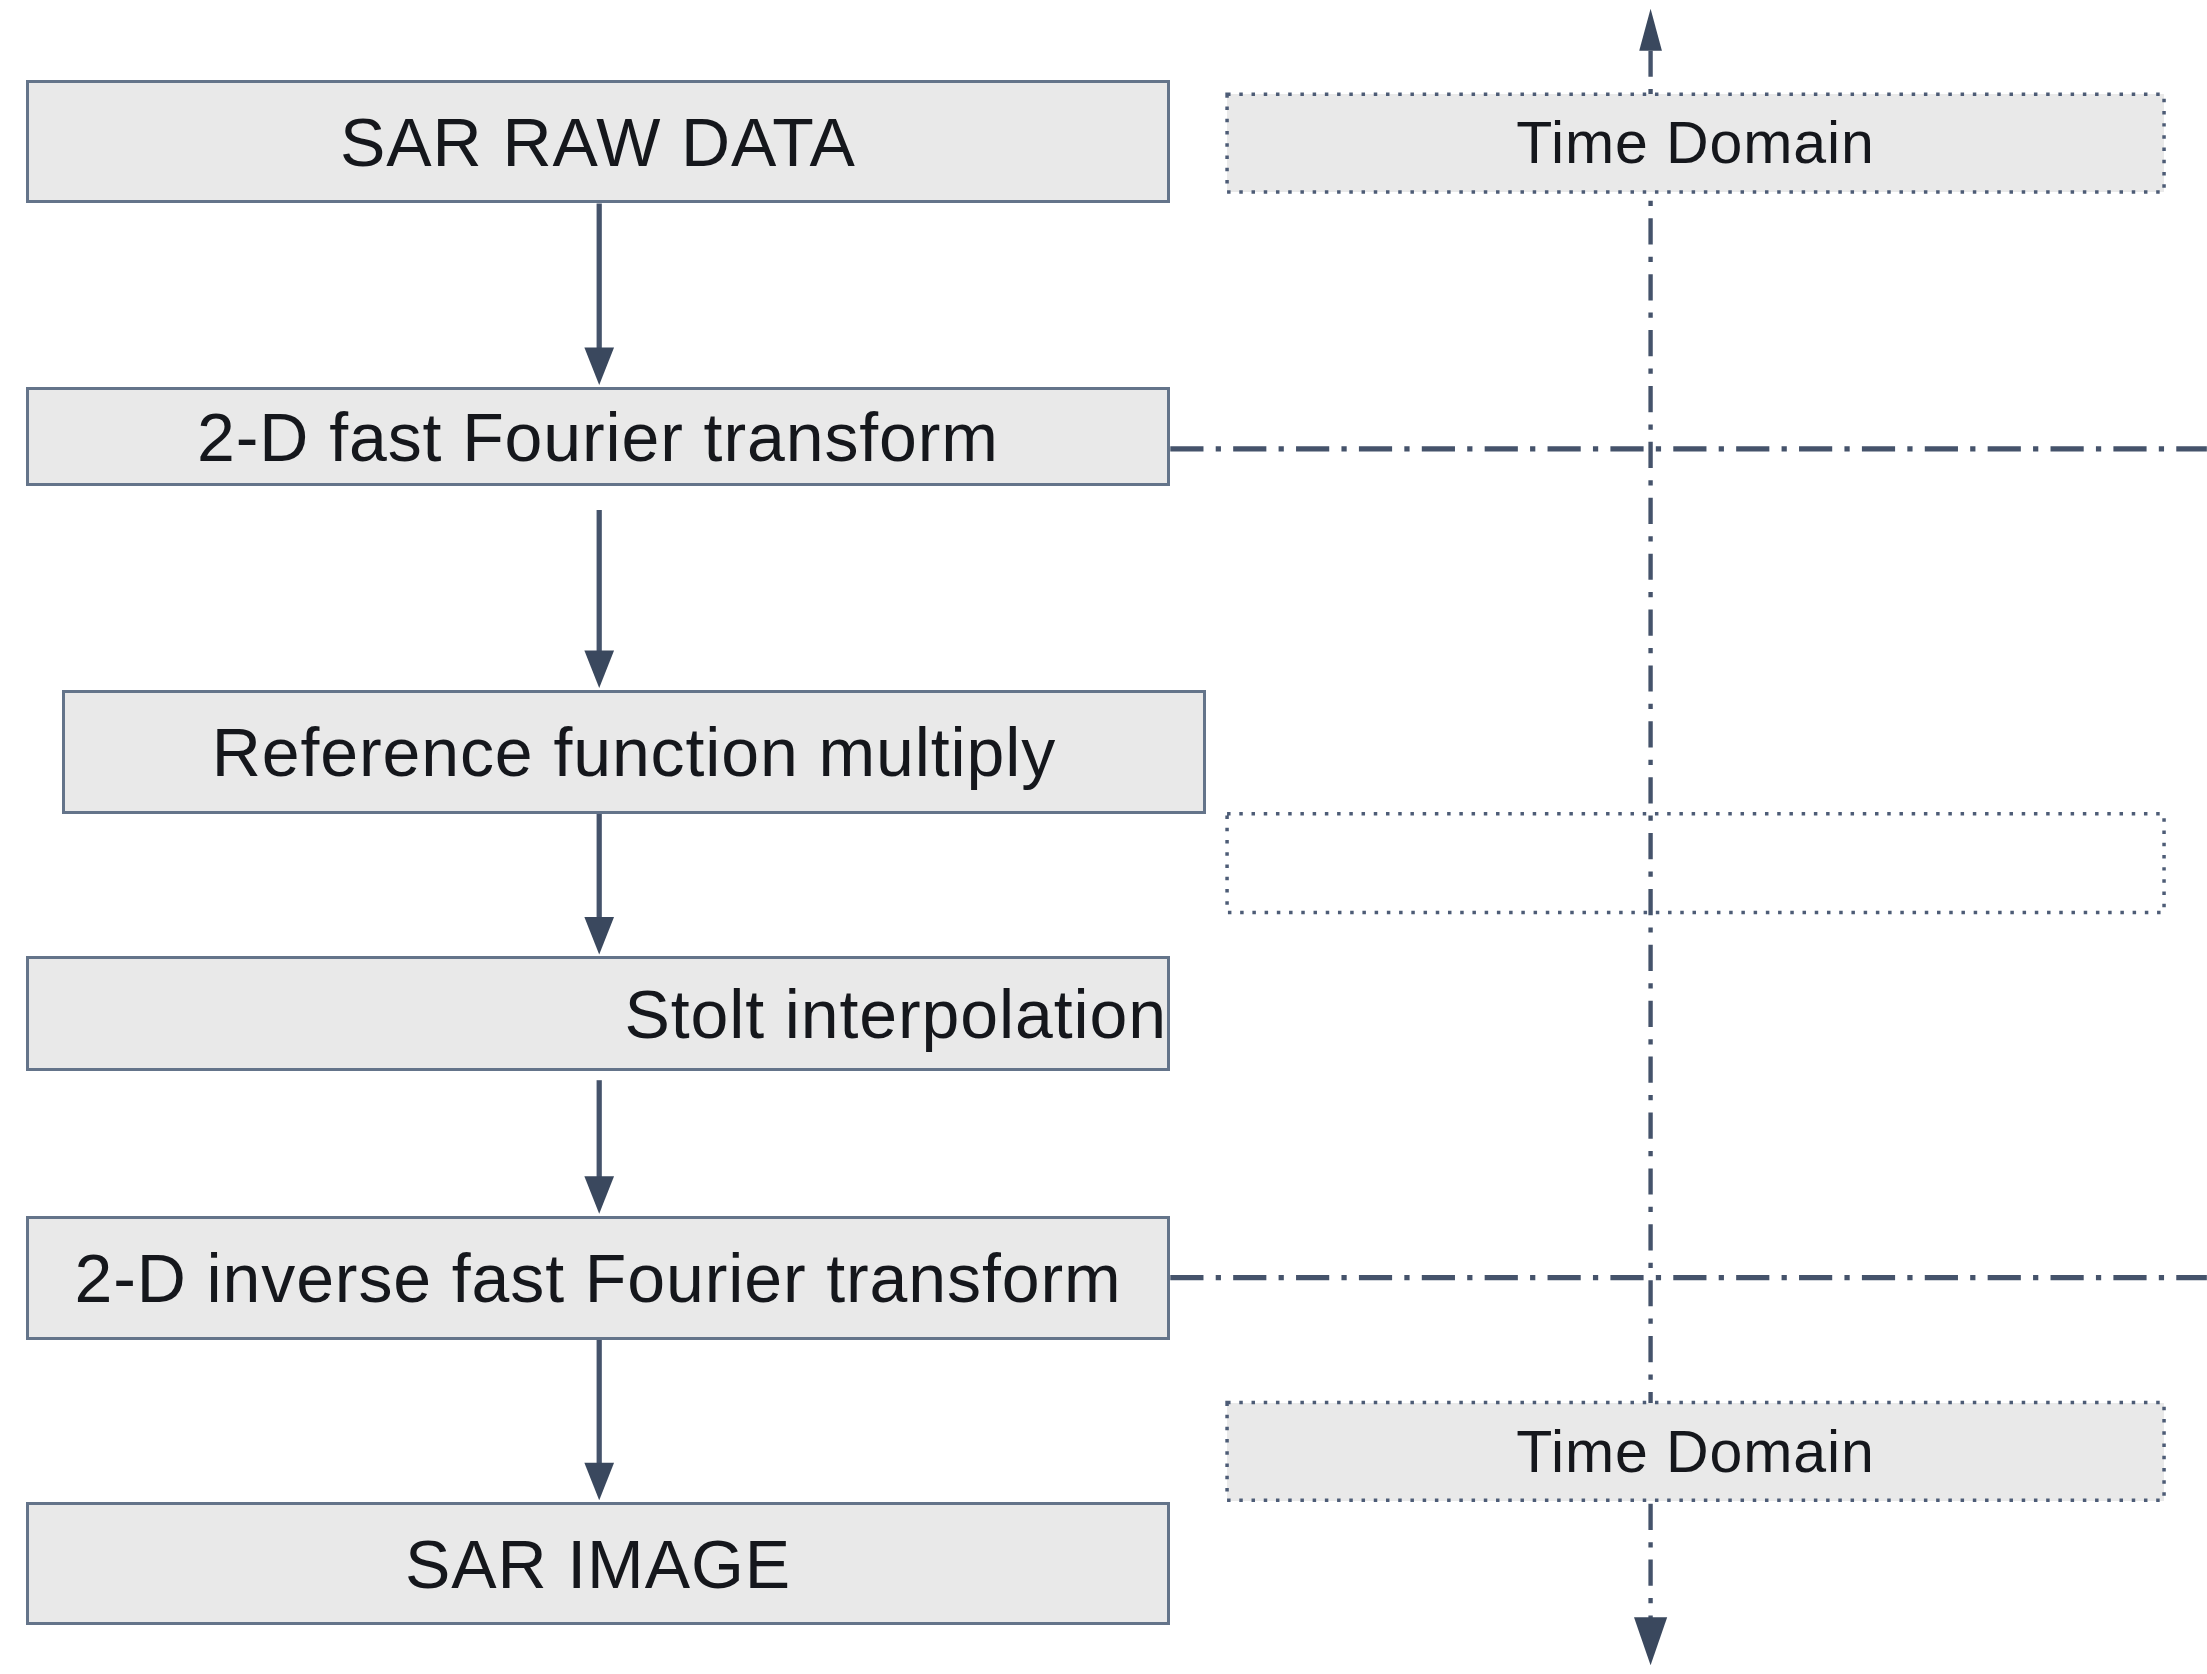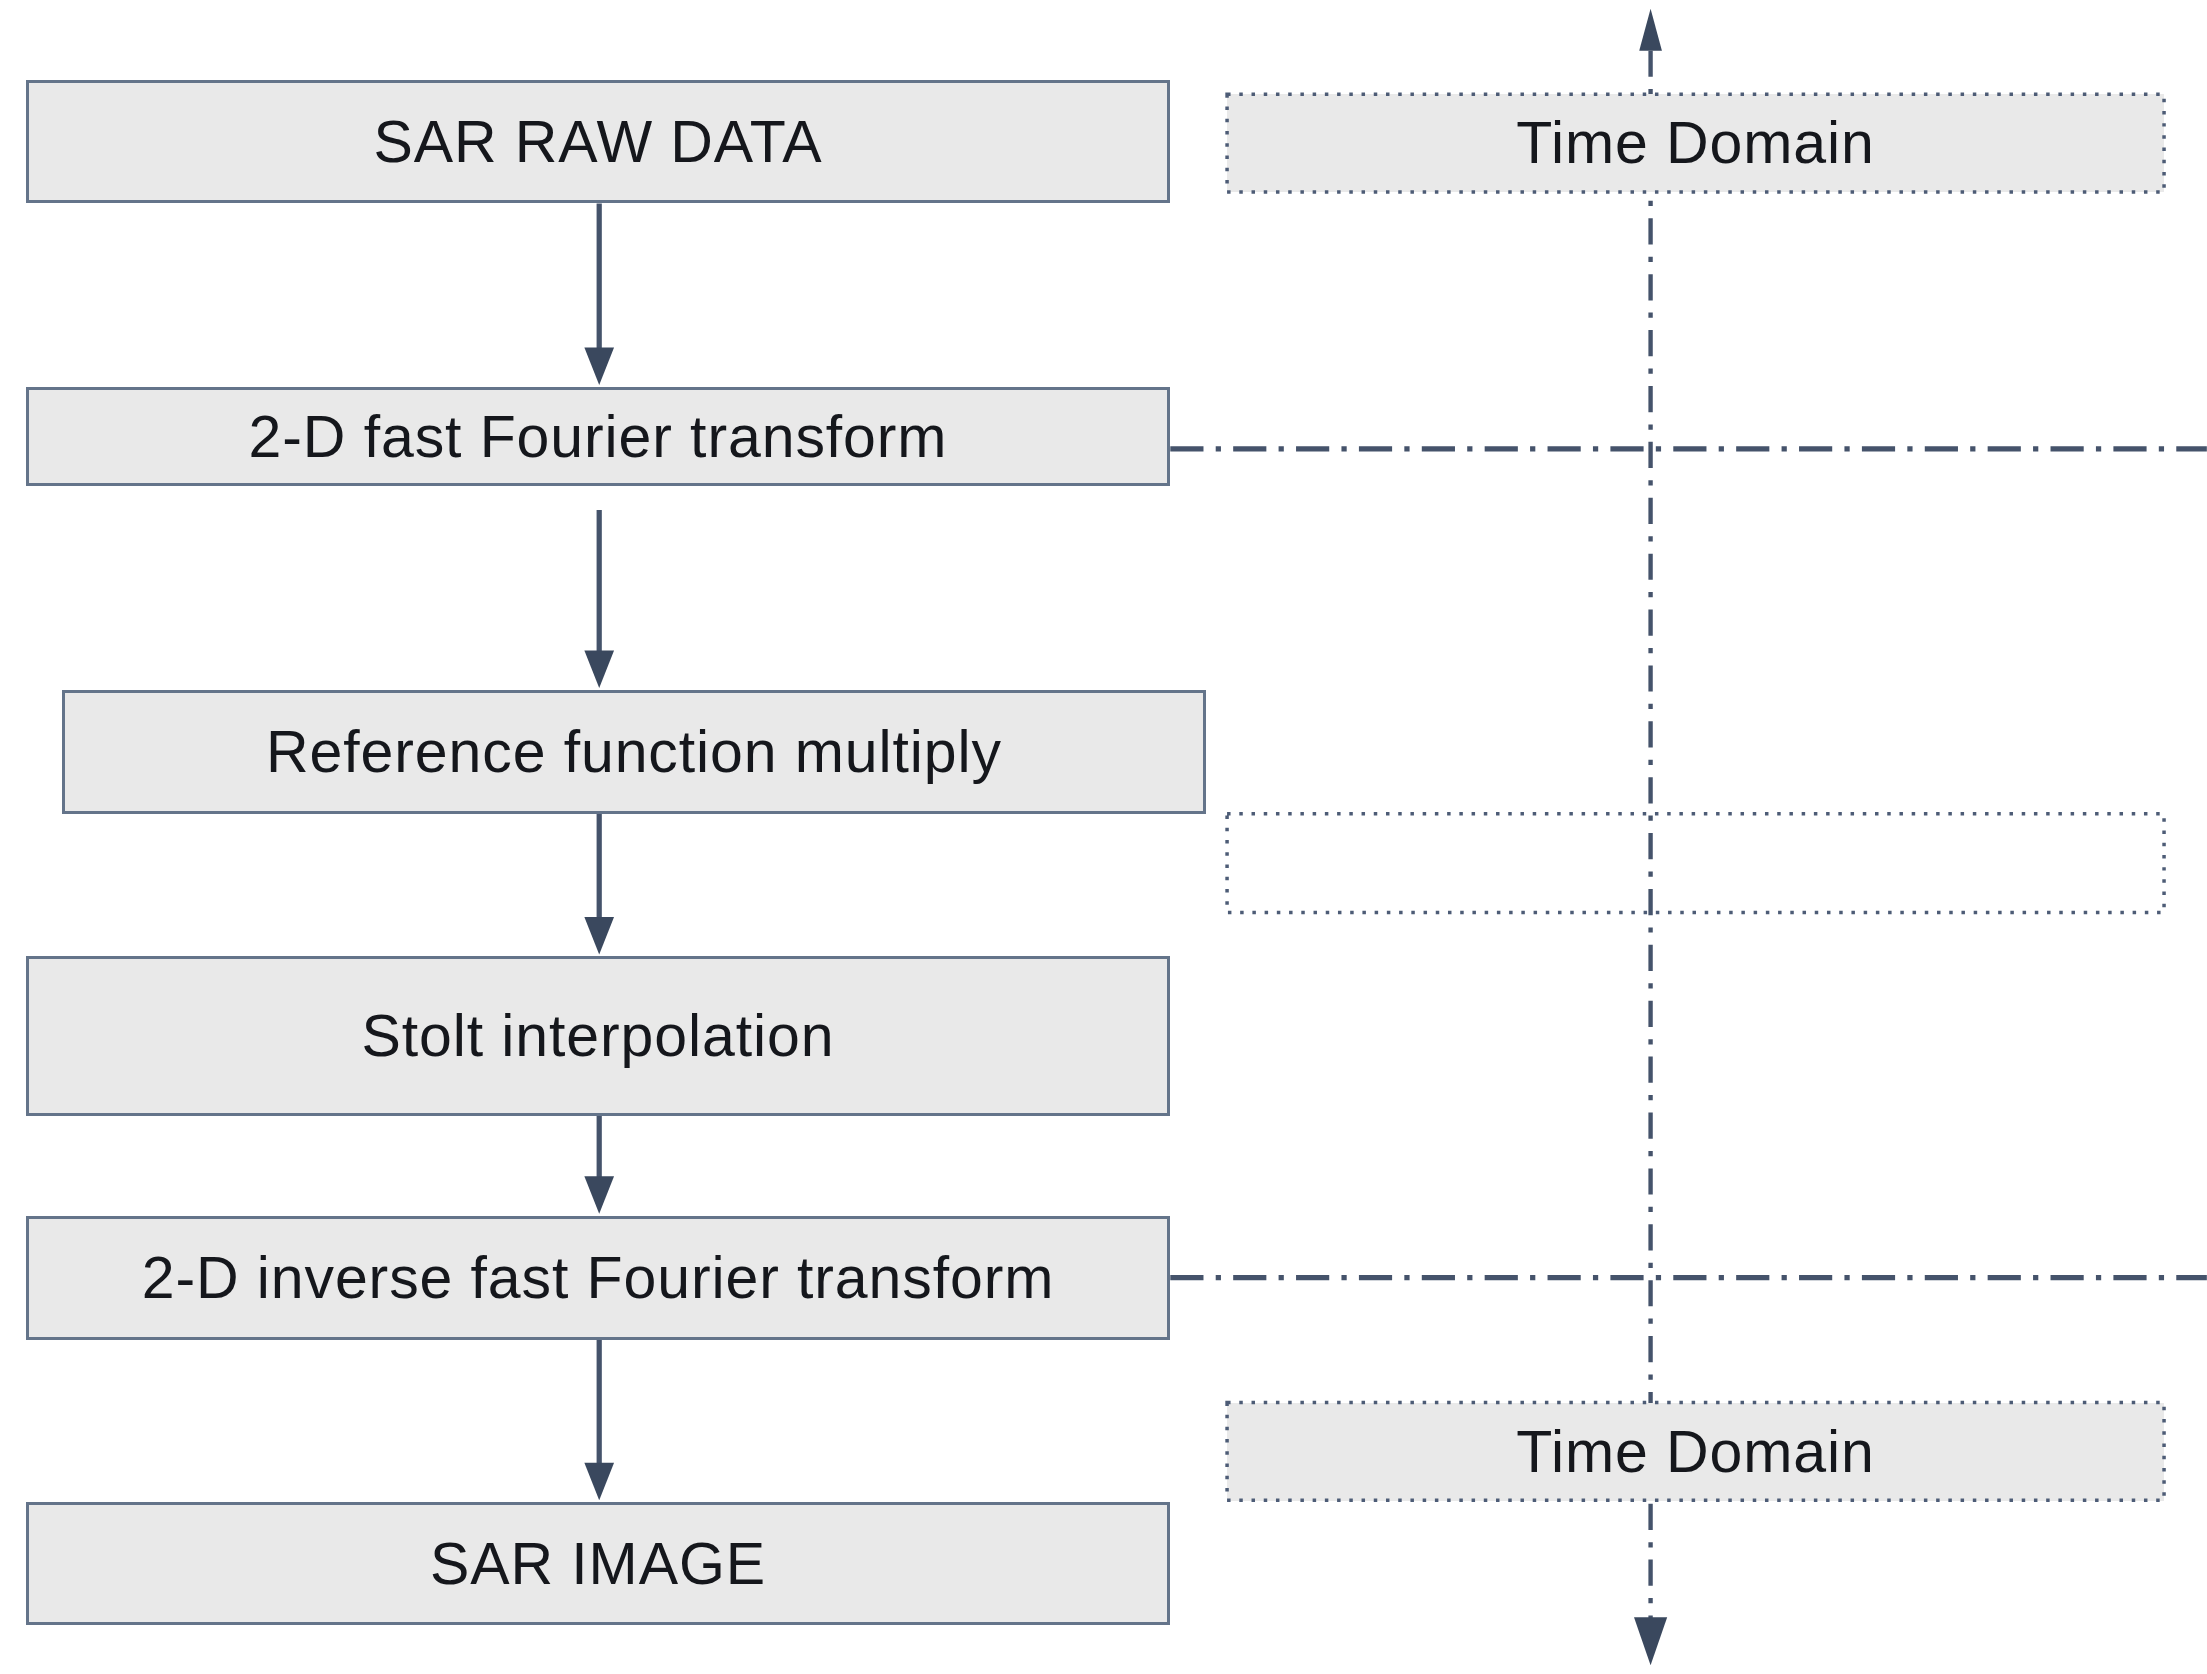--- a/index.html
+++ b/index.html
@@ -35,21 +35,21 @@
     left: 26px;
     width: 1144px;
     background: var(--box-fill);
     border: 3.5px solid var(--box-border);
     display: flex;
     align-items: center;
     justify-content: center;
     z-index: 2;
   }
   .step-label {
-    font-size: 59px;
+    font-size: 68px;
     color: var(--text);
     letter-spacing: 0.9px;
     white-space: nowrap;
   }
 
   .domain-box {
     position: absolute;
     left: 1227px;
     width: 937px;
     background: var(--box-fill);
@@ -62,21 +62,21 @@
     font-size: 59px;
     color: var(--text);
     letter-spacing: 0.9px;
     white-space: nowrap;
   }
 
   
   #step-0 { top:   80px; height: 123px; }
   #step-1 { top:  387px; height: 99px; }
   #step-2 { top:  690px; height: 124px; margin-left: 36px; }
-  #step-3 { top: 956px; height: 160px; }
+  #step-3 { top: 956px; height: 115px; justify-content: flex-end; }
   #step-4 { top: 1216px; height: 124px; }
   #step-5 { top: 1502px; height: 123px; }
 
   
   #domain-0 { top:  94px; height: 98px; }
   #domain-1 { top:  814px; height: 99px; }
   #domain-2 { top: 1403px; height: 98px; }
 
   
   .connector {

